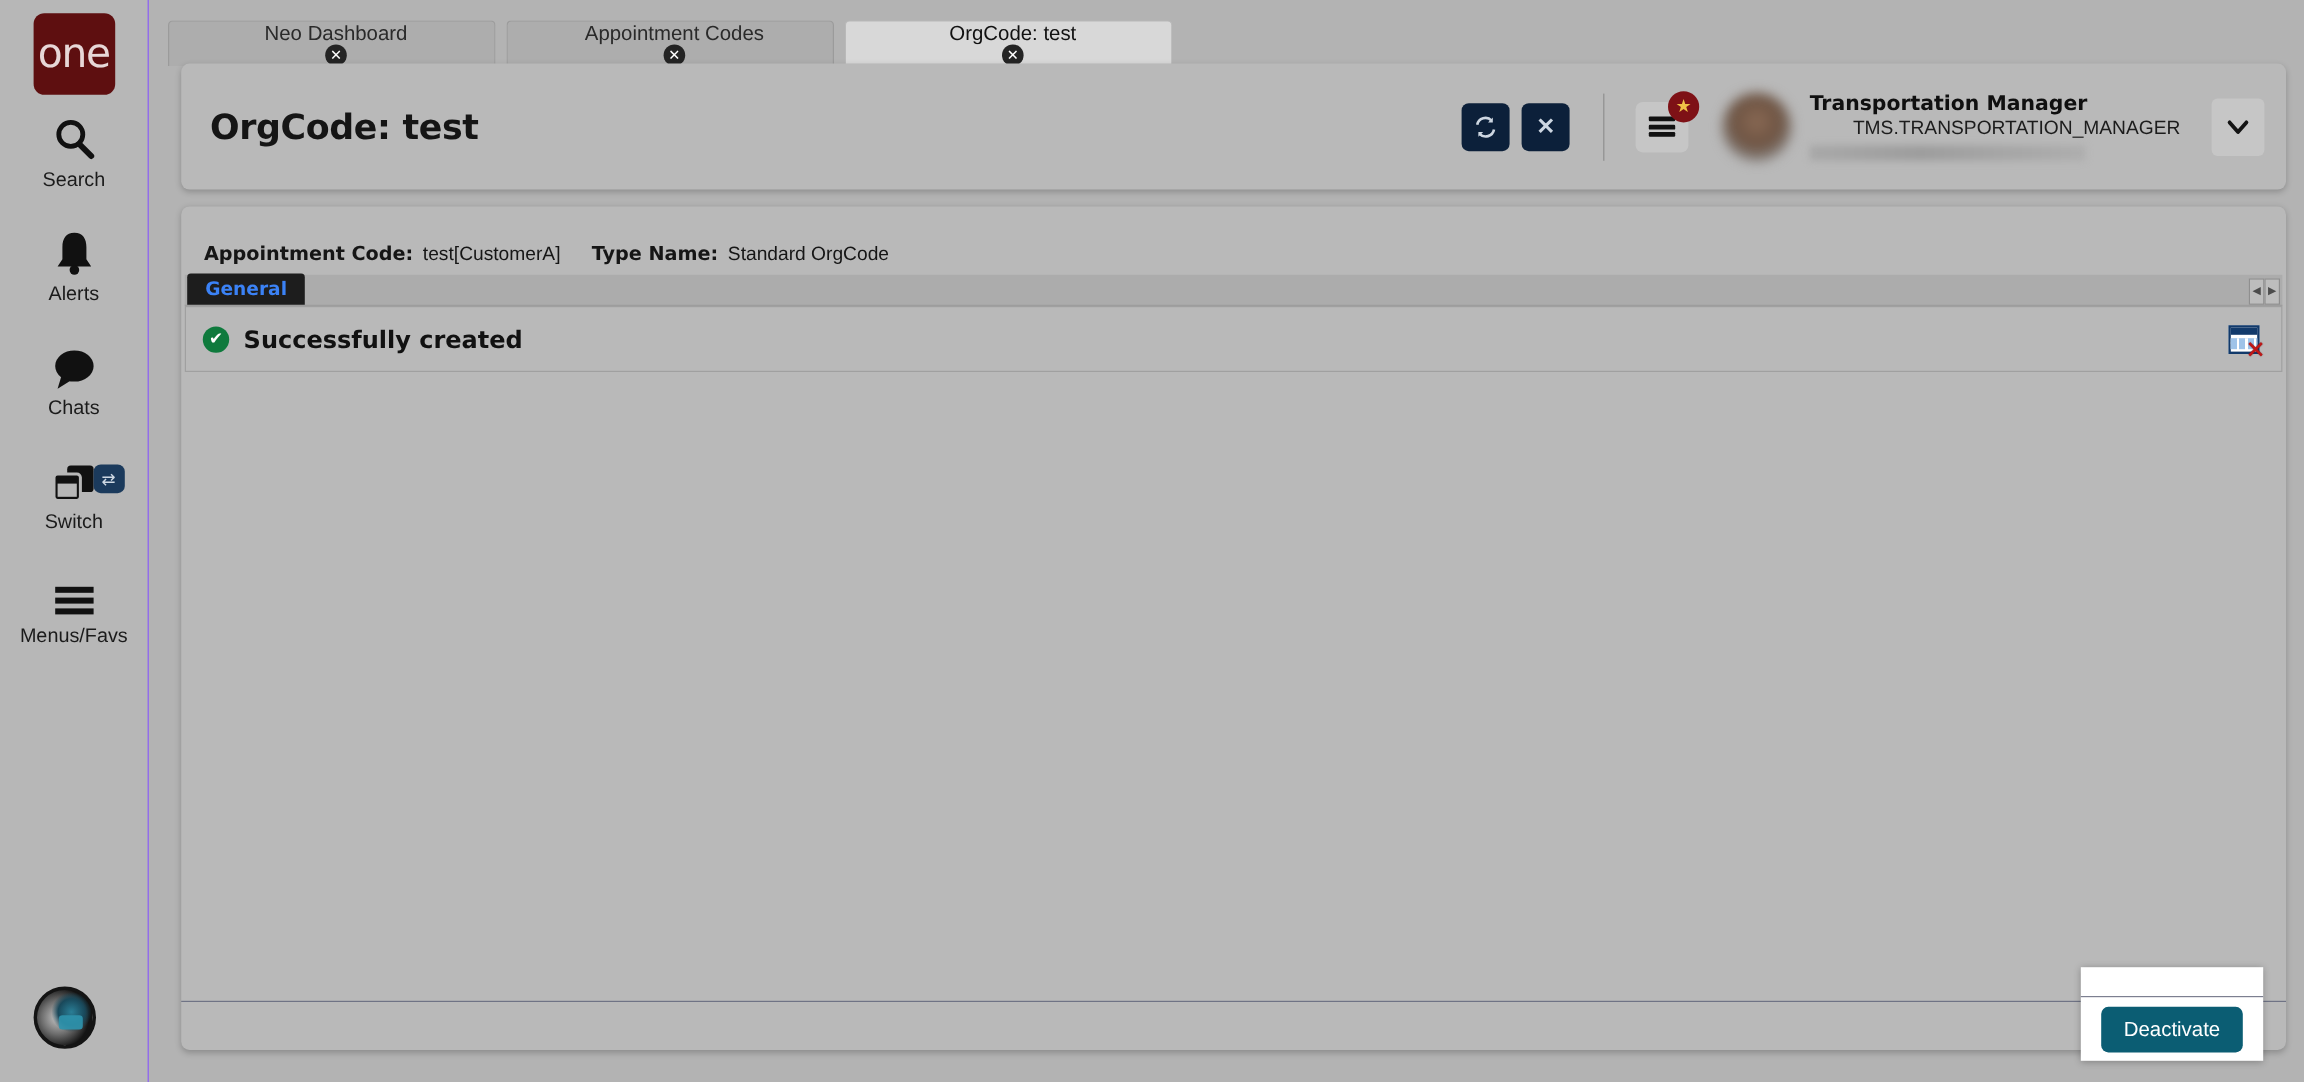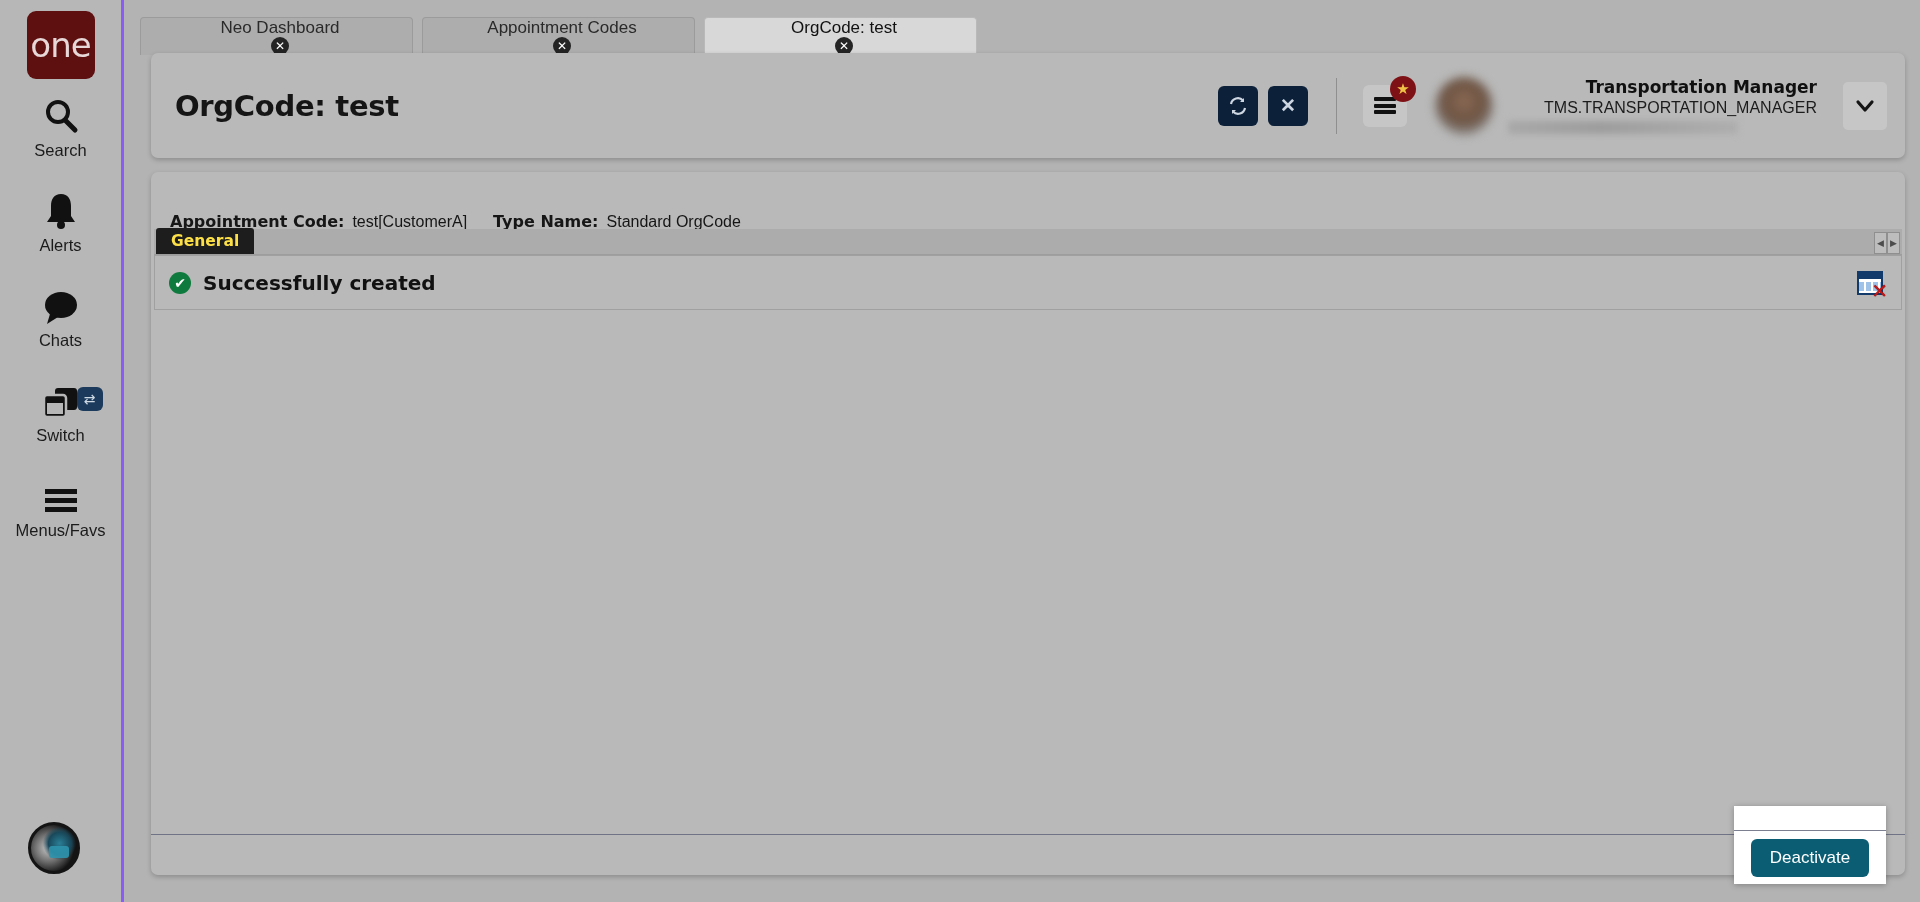--- a/index.html
+++ b/index.html
@@ -9,21 +9,21 @@
     font-family: "Liberation Sans", sans-serif;
     background: #b3b3b3;
   }
   body { position: relative; }
 
   
   #left-rail {
     position: absolute; left: 0; top: 0;
     width: 124px; height: 902px;
     background: #b7b7b7;
-    border-right: 3px solid #8b5cf6;
+    border-right: 1px solid #8b5cf6;
     display: flex; flex-direction: column; align-items: center;
   }
   #brand-logo {
     width: 68px; height: 68px; margin-top: 11px;
     background: #5e0f10;
     border-radius: 9px;
     display: flex; align-items: center; justify-content: center;
     font-size: 34px; font-weight: 400; color: #e7d7d7;
     letter-spacing: -1px; font-family: "DejaVu Sans", sans-serif;
   }
@@ -129,21 +129,21 @@
     display: flex; align-items: center; justify-content: center;
     font-size: 15px; line-height: 1;
   }
   #user-block { display: flex; align-items: center; margin-left: 28px; cursor: pointer; }
   #user-avatar {
     width: 58px; height: 58px; border-radius: 50%;
     background: radial-gradient(circle at 50% 42%, #8a6a55 0%, #6d5342 45%, #8f8f8f 78%, #a9a9a9 100%);
     filter: blur(5px);
   }
   #user-text { margin-left: 15px; }
-  #user-name { font-size: 17px; font-weight: bold; color: #101010; font-family: "DejaVu Sans", sans-serif; text-align: right; }
+  #user-name { font-size: 17px; font-weight: bold; color: #101010; font-family: "DejaVu Sans", sans-serif; }
   #user-role { font-size: 16px; color: #1c1c1c; margin-top: 2px; margin-left: 36px; }
   #user-extra {
     margin-top: 4px; width: 230px; height: 13px;
     background: linear-gradient(90deg,#a8a8a8,#9d9d9d 40%,#aeaeae);
     filter: blur(3px); border-radius: 2px;
   }
   #user-caret {
     width: 44px; height: 48px; margin-left: 26px; margin-right: 18px;
     background: #c6c6c6; border-radius: 5px;
     display: flex; align-items: center; justify-content: center;
@@ -152,34 +152,34 @@
 
   
   #content-card {
     position: absolute; left: 151px; top: 172px;
     width: 1754px; height: 703px;
     background: #b9b9b9;
     border-radius: 7px;
     box-shadow: 0 2px 5px rgba(0,0,0,.22);
   }
   #info-row {
-    position: absolute; left: 19px; top: 40px;
+    position: absolute; left: 19px; top: 30px;
     display: flex; align-items: baseline; font-size: 16px; color: #161616;
   }
   .info-key { font-weight: bold; font-family: "DejaVu Sans", sans-serif; }
   .info-val { margin-left: 8px; margin-right: 26px; text-align: right; }
 
   #tabs-row {
     position: absolute; left: 3px; top: 57px; right: 3px; height: 26px;
     background: #acacac; border-bottom: 1px solid #9d9d9d;
     display: flex; align-items: flex-end;
   }
   #general-tab {
     margin-left: 2px; height: 26px; padding: 0 15px;
-    background: #1d1d1d; color: #fde047;
+    background: #1d1d1d; color: #3b82f6;
     font-size: 15.5px; font-weight: bold;
     font-family: "DejaVu Sans", sans-serif;
     display: flex; align-items: center;
     border-radius: 3px 3px 0 0; cursor: pointer;
   }
   #tab-scrollers { margin-left: auto; display: flex; padding-right: 2px; }
   .scroller {
     width: 13px; height: 22px; background: #bdbdbd;
     border: 1px solid #8f8f8f;
     display: flex; align-items: center; justify-content: center;

